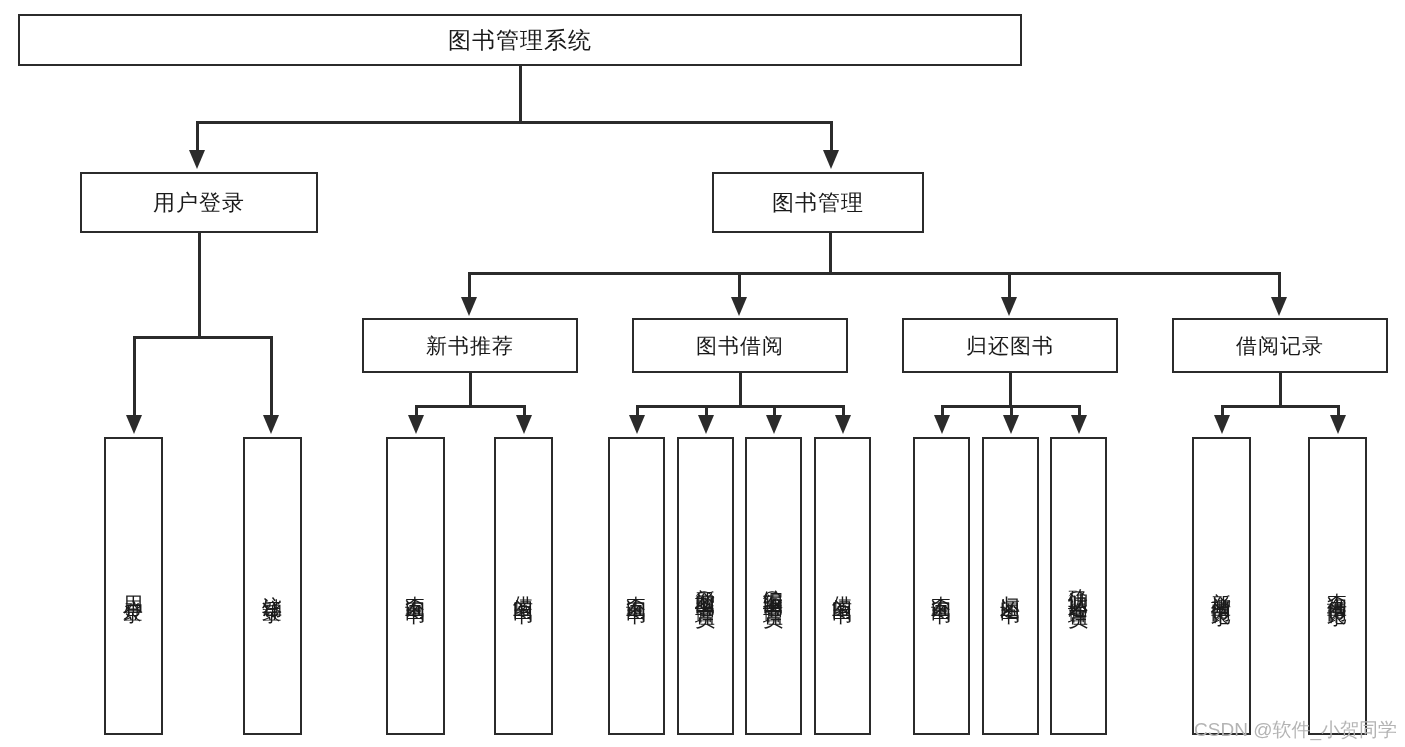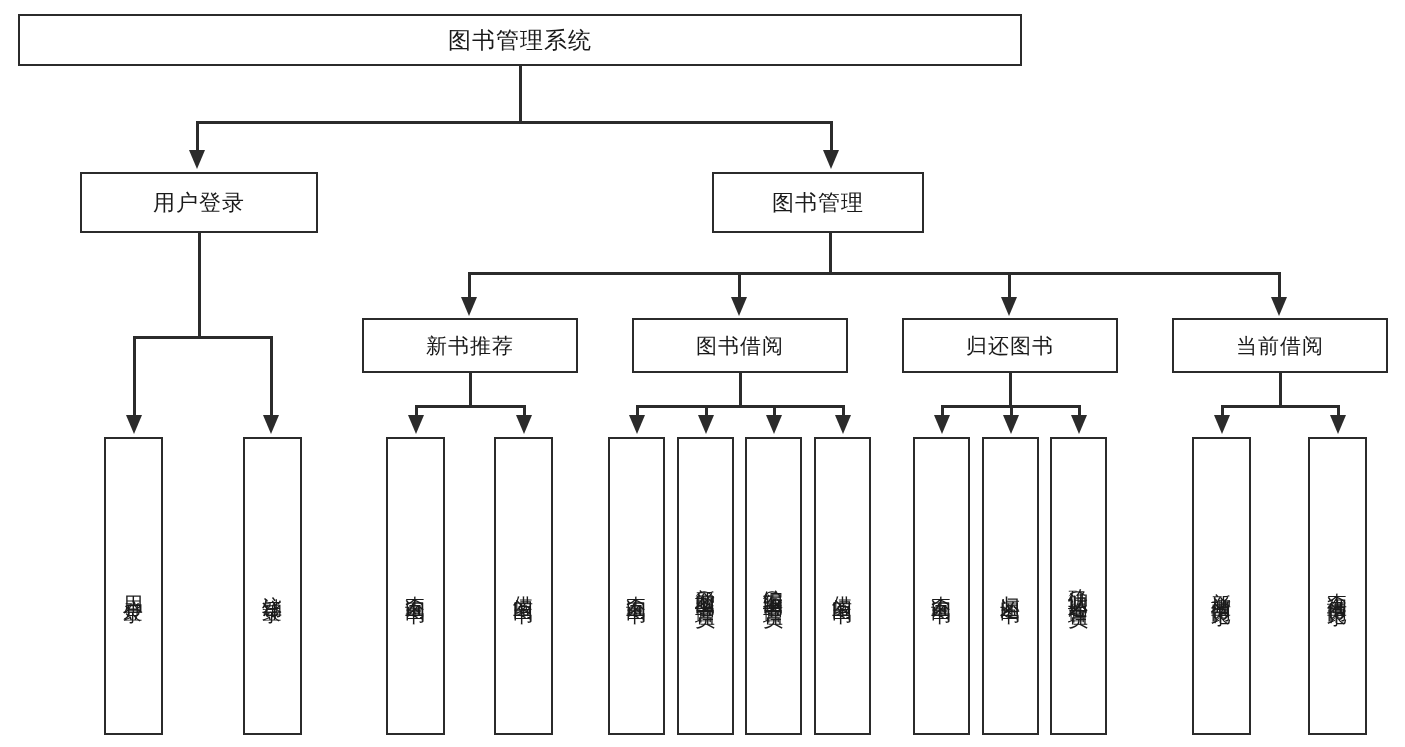--- a/index.html
+++ b/index.html
@@ -144,21 +144,21 @@
   <div class="node node-l2" style="left:632px; top:318px; width:216px; height:55px;">
     <span>图书借阅</span>
   </div>
   <div class="node node-l2" style="left:362px; top:318px; width:216px; height:55px;">
     <span>新书推荐</span>
   </div>
   <div class="node node-l2" style="left:902px; top:318px; width:216px; height:55px;">
     <span>归还图书</span>
   </div>
   <div class="node node-l2" style="left:1172px; top:318px; width:216px; height:55px;">
-    <span>当前借阅</span>
+    <span>借阅记录</span>
   </div>
 
   <div class="vline" style="left:469px; top:373px; height:34px;"></div>
   <div class="hline" style="left:415px; top:405px; width:110px;"></div>
   <div class="vline" style="left:415px; top:405px; height:14px;"></div>
   <div class="arrow" style="left:408px; top:415px;"></div>
   <div class="vline" style="left:523px; top:405px; height:14px;"></div>
   <div class="arrow" style="left:516px; top:415px;"></div>
 
   <div class="vline" style="left:739px; top:373px; height:34px;"></div>
@@ -225,14 +225,15 @@
     <span class="vtext">确认归还（管理员）</span>
   </div>
 
   <div class="node node-leaf" style="left:1192px; top:437px; width:59px; height:298px;">
     <span class="vtext">新增借阅记录</span>
   </div>
   <div class="node node-leaf" style="left:1308px; top:437px; width:59px; height:298px;">
     <span class="vtext">查询借阅记录</span>
   </div>
 
+  <div id="watermark">CSDN @软件_小贺同学</div>
 
 </div>
 
 </body></html>

